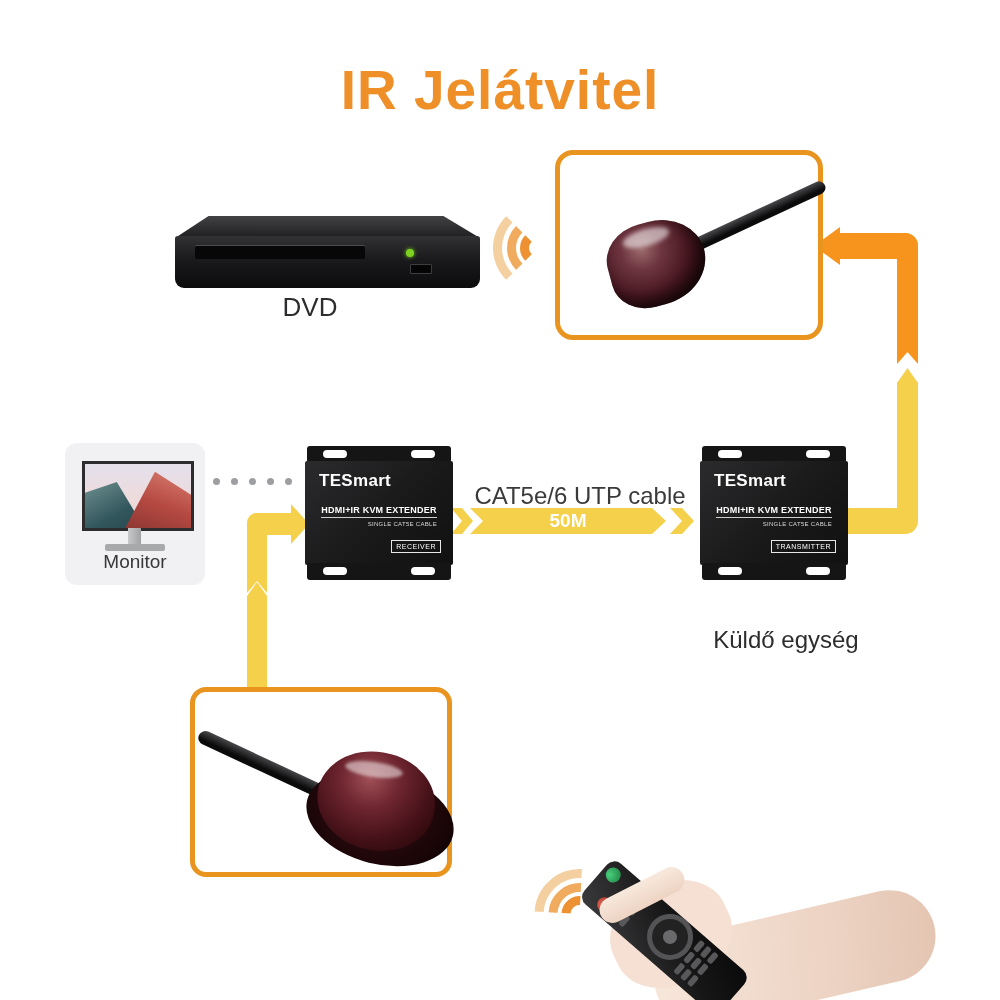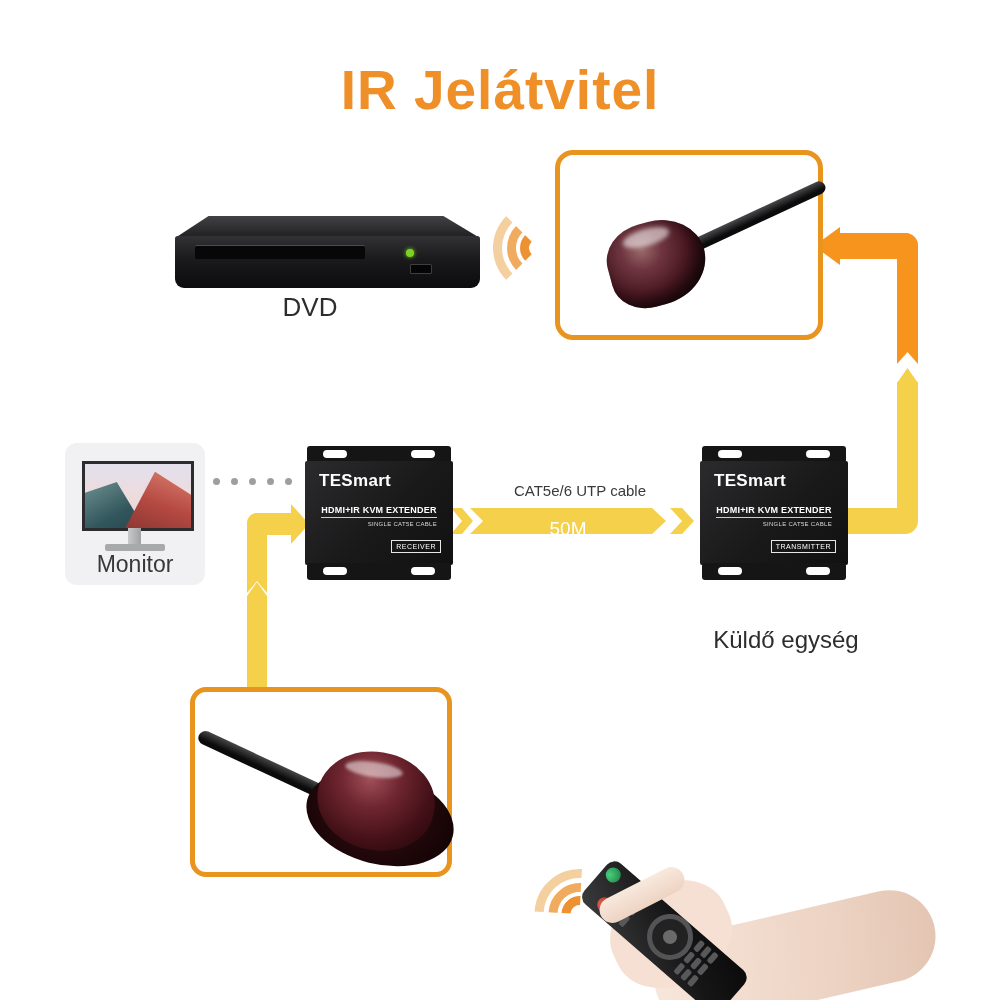--- a/index.html
+++ b/index.html
@@ -63,21 +63,21 @@
   .monscreen{position:absolute;left:17px;top:18px;width:106px;height:64px;
     border:3px solid #2c2c2f;background:linear-gradient(180deg,#e3e0ec,#eedbdb 55%,#ded3d6);
     overflow:hidden;}
   .mtn-l{position:absolute;inset:0;clip-path:polygon(0 45%,30% 28%,56% 100%,0 100%);
     background:linear-gradient(150deg,#84a5a3,#31565c 55%,#203d44);}
   .mtn-r{position:absolute;inset:0;clip-path:polygon(38% 100%,66% 12%,100% 48%,100% 100%);
     background:linear-gradient(200deg,#e0897a,#b64a42 50%,#7e2f2d);}
   .mon-neck{position:absolute;left:63px;top:85px;width:13px;height:17px;
     background:linear-gradient(90deg,#c9cacc,#9fa1a3);}
   .mon-base{position:absolute;left:40px;top:101px;width:60px;height:7px;background:#a7a9ab;border-radius:2px;}
-  .mon-lbl{position:absolute;left:0;width:100%;top:108px;font-size:23px;color:#38383a;text-align:center;}
+  .mon-lbl{position:absolute;left:0;width:100%;top:108px;font-size:19px;color:#38383a;text-align:center;}
   
   .dot{position:absolute;width:7px;height:7px;border-radius:50%;background:#9c9ea1;top:478px;}
   
   .yel{background:#f5d04b;}
   .org{background:#f6941d;}
   .chev{clip-path:polygon(0 0,50% 0,100% 50%,50% 100%,0 100%,50% 50%);}
   .tipR{clip-path:polygon(0 0,100% 50%,0 100%);}
   .tipL{clip-path:polygon(100% 0,0 50%,100% 100%);}
   .peakUp{clip-path:polygon(50% 0,100% 100%,0 100%);}
   .notchBottom{clip-path:polygon(0 0,100% 0,100% 100%,50% calc(100% - 12px),0 100%);}
@@ -89,23 +89,23 @@
   .dbody{position:absolute;left:0;top:15px;width:148px;height:104px;border-radius:2px;
     background:linear-gradient(135deg,#2b2b2d 0%,#19191a 55%,#111112 100%);}
   .brand{position:absolute;left:14px;top:10px;color:#fff;font-weight:bold;font-size:17px;letter-spacing:.3px;}
   .model{position:absolute;left:0;top:44px;width:100%;text-align:center;color:#fff;
     font-weight:bold;font-size:9px;letter-spacing:.2px;}
   .model span{display:inline-block;border-bottom:1px solid #cfcfcf;padding-bottom:2px;}
   .subnote{position:absolute;right:16px;top:60px;color:#d8d8d8;font-size:6px;letter-spacing:.3px;}
   .badge{position:absolute;right:12px;bottom:12px;border:1px solid #e8e8e8;color:#fff;
     font-size:7px;letter-spacing:.5px;padding:2px 4px;}
   
-  .cabletext{left:455px;top:482px;width:250px;text-align:center;font-size:15px;color:#3a3a3c;}
-  .fifty{position:absolute;left:0;top:8px;width:100%;height:26px;line-height:26px;text-align:center;
-    color:#fff;font-weight:normal;font-size:19px;}
+  .cabletext{left:455px;top:482px;width:250px;text-align:center;font-size:24px;color:#3a3a3c;}
+  .fifty{position:absolute;left:0;top:0;width:100%;height:26px;line-height:26px;text-align:center;
+    color:#fff;font-weight:bold;font-size:19px;}
   
   .forearm{left:652px;top:912px;width:286px;height:92px;border-radius:50px;z-index:2;
     background:linear-gradient(100deg,#f7e7db,#ecd2c2 65%,#e3c4b1);transform:rotate(-13deg);}
   .palm{left:610px;top:884px;width:122px;height:100px;border-radius:45%;z-index:2;
     background:#f5e0d3;transform:rotate(-25deg);}
   .remote{left:578px;top:898px;width:54px;height:182px;border-radius:10px;z-index:3;
     background:linear-gradient(115deg,#3b3b3d,#161617 60%,#0a0a0b);
     transform:rotate(-49deg);transform-origin:top left;}
   .rbtn{position:absolute;border-radius:50%;width:15px;height:15px;}
   .rgrid{position:absolute;display:flex;flex-wrap:wrap;gap:3px;left:7px;width:42px;}

